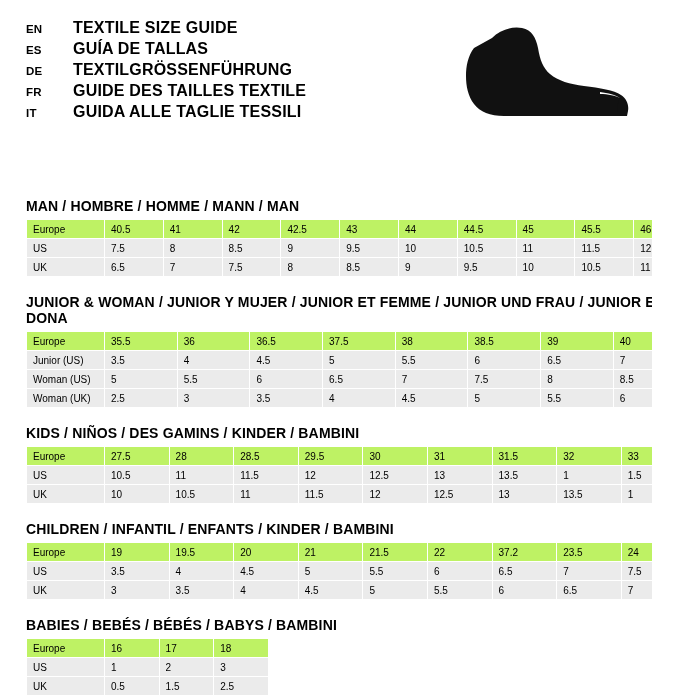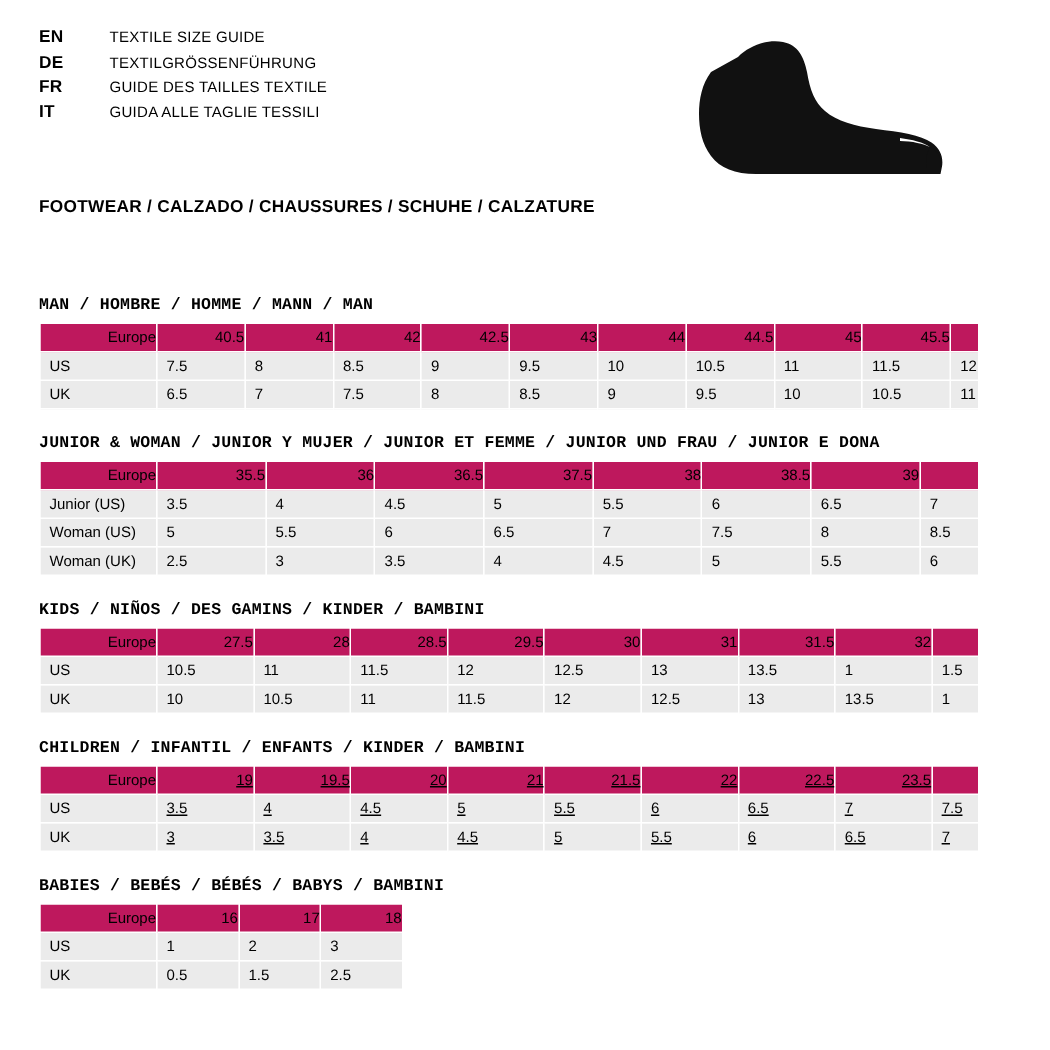--- a/index.html
+++ b/index.html
@@ -32,22 +32,22 @@
     margin-bottom: 5px;
   }
   .lang-code {
     width: 47px;
     flex: 0 0 47px;
     font-size: 11.5px;
     font-weight: bold;
     letter-spacing: .2px;
   }
   .lang-title {
-    font-size: 10px;
-    font-weight: normal;
+    font-size: 16px;
+    font-weight: bold;
     letter-spacing: .2px;
     text-transform: uppercase;
   }
 
   .category-line {
     position: absolute;
     left: 26px;
     top: 132px;
     font-size: 11.5px;
     font-weight: bold;
@@ -65,88 +65,90 @@
 
   
   .tables {
     position: absolute;
     left: 26px;
     top: 198px;
     width: 660px;
   }
   .block { margin-bottom: 17px; }
   .block-title {
-    font-size: 11px;
+    font-size: 14px;
     font-weight: bold;
     letter-spacing: .15px;
     margin-bottom: 5px;
-    font-family: Liberation Mono, monospace;
   }
   table {
     border-collapse: collapse;
     table-layout: fixed;
   }
   td {
     font-size: 10px;
     padding: 3.5px 0 3.5px 6px;
     border: 1px solid #ffffff;
     white-space: nowrap;
     color: #000;
   }
-  tr.headrow td { background: #be185d; text-align: right; }
+  tr.headrow td { background: #bef264; }
   tr.datarow td { background: #ebebeb; }
   td.label { font-size: 10px; }
   tr.headrow td.label { font-weight: normal; }
 
   
   table.t-man { width: 660px; }
   table.t-man td.label { width: 78px; }
   table.t-man td.v { width: 58.8px; }
 
   table.t-junior { width: 660px; }
   table.t-junior td.label { width: 78px; }
   table.t-junior td.v { width: 72.7px; }
 
   table.t-kids { width: 660px; }
   table.t-kids td.label { width: 78px; }
   table.t-kids td.v { width: 64.6px; }
 
   table.t-children { width: 660px; }
   table.t-children td.label { width: 78px; }
-  table.t-children td.v { width: 64.6px; text-decoration: underline; }
+  table.t-children td.v { width: 64.6px; }
 
   table.t-babies { width: 242px; }
   table.t-babies td.label { width: 78px; }
   table.t-babies td.v { width: 54.6px; }
 </style>
 </head>
 <body>
 
 <div class="page">
 
   <div class="header">
     <div class="lang-row">
       <span class="lang-code">EN</span>
       <span class="lang-title">TEXTILE SIZE GUIDE</span>
     </div>
     <div class="lang-row">
+      <span class="lang-code">ES</span>
+      <span class="lang-title">GUÍA DE TALLAS</span>
+    </div>
+    <div class="lang-row">
       <span class="lang-code">DE</span>
       <span class="lang-title">TEXTILGRÖßENFÜHRUNG</span>
     </div>
     <div class="lang-row">
       <span class="lang-code">FR</span>
       <span class="lang-title">GUIDE DES TAILLES TEXTILE</span>
     </div>
     <div class="lang-row">
       <span class="lang-code">IT</span>
       <span class="lang-title">GUIDA ALLE TAGLIE TESSILI</span>
     </div>
   </div>
 
-  <div class="category-line">FOOTWEAR / CALZADO / CHAUSSURES / SCHUHE / CALZATURE</div>
 
   <div class="shoe">
     <svg viewBox="0 0 230 95" width="230" height="95" aria-hidden="true">
       <path fill="#111111" d="M88,12 C96,4 108,0 118,2 C128,4 132,12 134,22
         C136,34 139,42 146,48 C154,55 166,58 180,60
         C196,62 210,64 217,69 C223,73 225,79 224,85
         L223,90 L100,90
         C86,90 76,86 70,78 C64,70 62,60 62,50
         C62,40 64,30 70,22 Z"></path>
       <path fill="#111111" d="M216,72 C222,75 224,80 223,86 L214,86 C213,80 214,75 216,72 Z"></path>
@@ -307,21 +309,21 @@
       <table class="t-children">
         <tbody>
           <tr class="headrow">
             <td class="label">Europe</td>
             <td class="v">19</td>
             <td class="v">19.5</td>
             <td class="v">20</td>
             <td class="v">21</td>
             <td class="v">21.5</td>
             <td class="v">22</td>
-            <td class="v">22.5</td>
+            <td class="v">37.2</td>
             <td class="v">23.5</td>
             <td class="v">24</td>
             <td class="v">25</td>
           </tr>
           <tr class="datarow">
             <td class="label">US</td>
             <td class="v">3.5</td>
             <td class="v">4</td>
             <td class="v">4.5</td>
             <td class="v">5</td>

